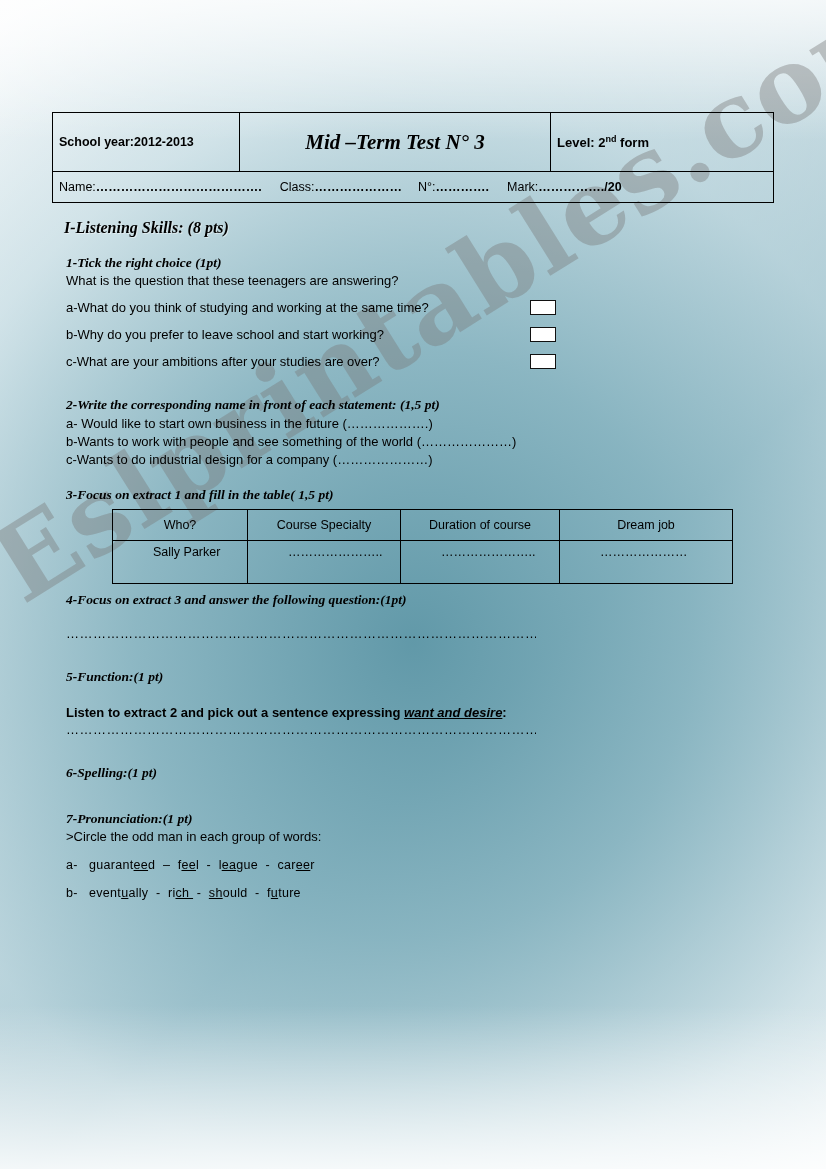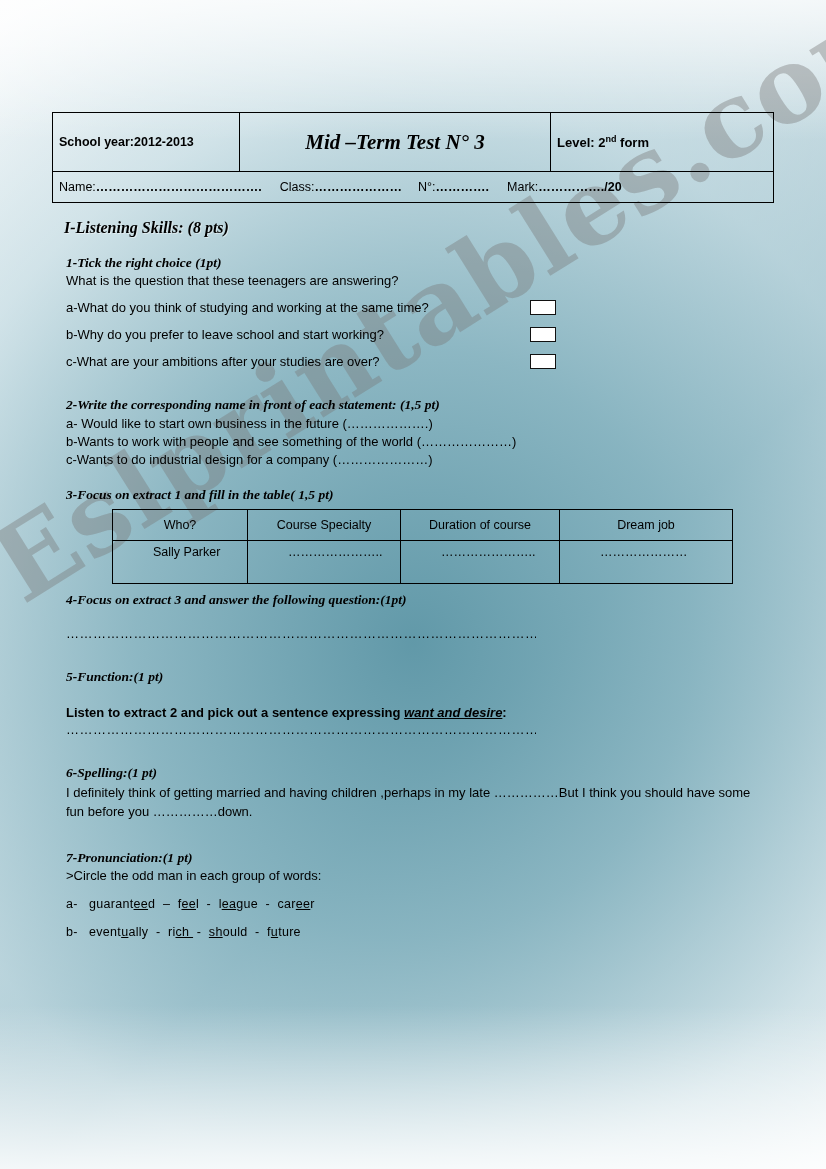--- a/index.html
+++ b/index.html
@@ -303,21 +303,20 @@
     <div class="q-title">5-Function:(1 pt)</div>
     <div class="gap-1"></div>
     <div class="bold-line">
       <span>Listen to extract 2  and pick out a sentence expressing </span><u>want and desire</u><span>:</span>
     </div>
     <div class="dotline">…………………………………………………………………………………………………………………</div>
 
     <div class="gap-2"></div>
 
     <div class="q-title">6-Spelling:(1 pt)</div>
-    <div class="plain">I definitely think of getting married and having children ,perhaps in my late ……………But I think you should have some fun before you ……………down.</div>
 
     <div class="gap-2"></div>
 
     <div class="q-title">7-Pronunciation:(1 pt)</div>
     <div class="q-text">&gt;Circle the odd man in each group of words:</div>
 
     <div class="pron-line">
       <span>a-</span>&nbsp;&nbsp;
       <span><span>guarant</span><u>ee</u><span>d</span></span>
       &nbsp;<span>–</span>&nbsp;

